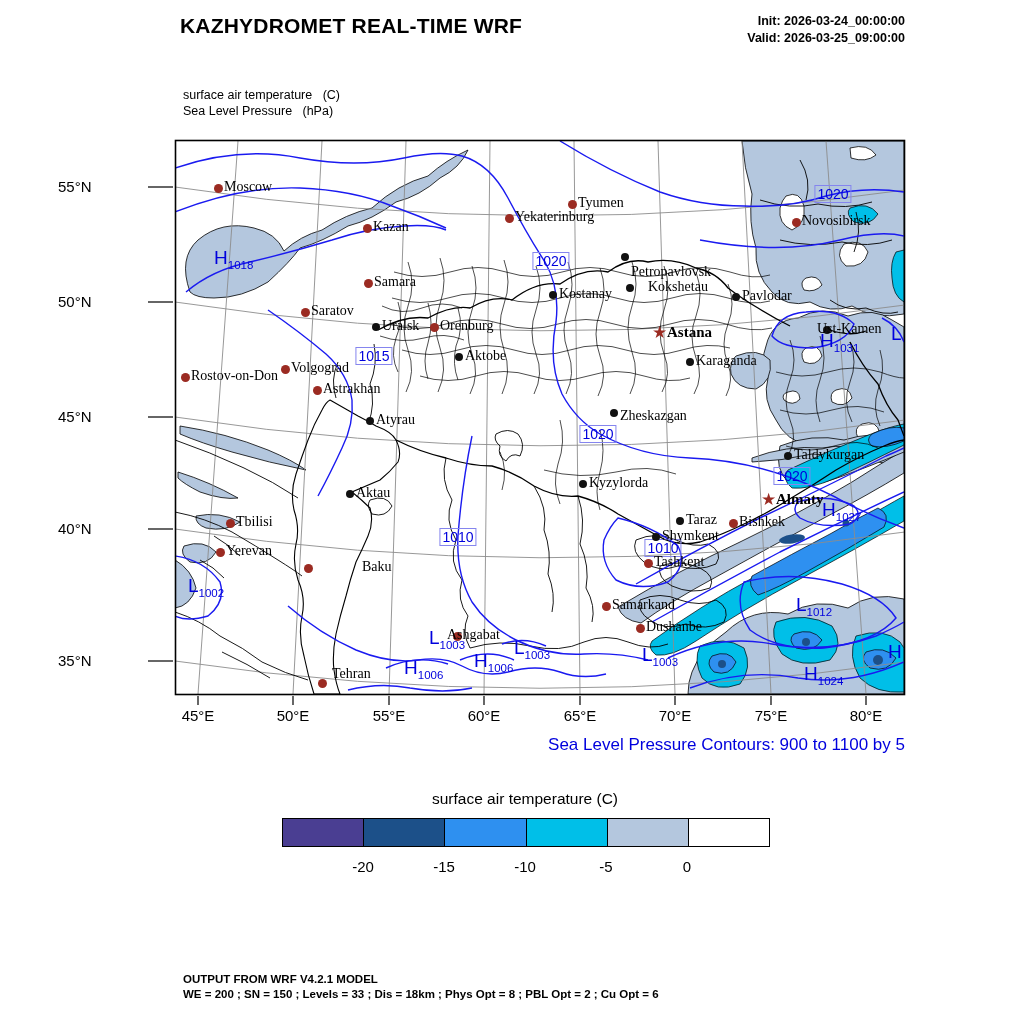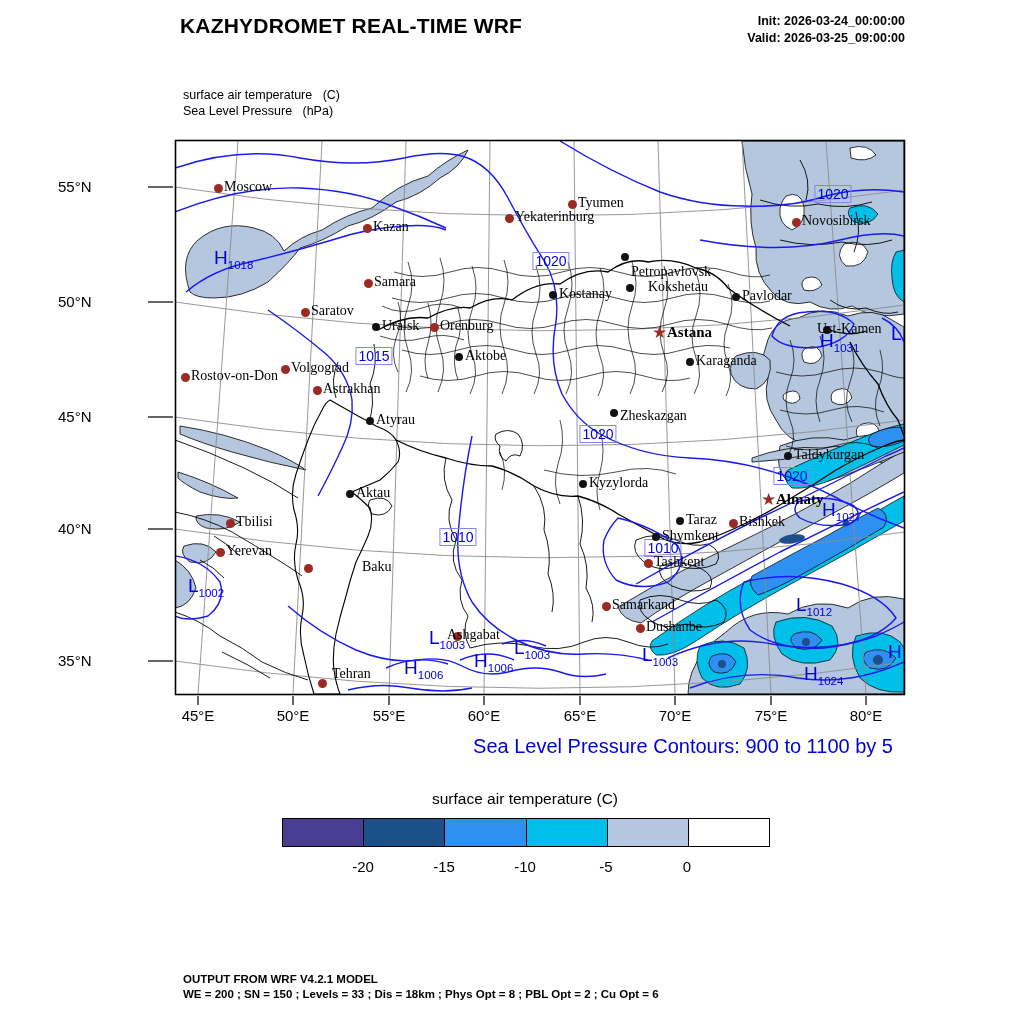--- a/index.html
+++ b/index.html
@@ -5,21 +5,21 @@
   html,body{margin:0;padding:0;background:#fff;}
   #page{position:relative;width:1024px;height:1024px;background:#fff;overflow:hidden;
         font-family:"Liberation Sans",sans-serif;color:#000;}
   #mapsvg{position:absolute;left:0;top:0;}
   .abs{position:absolute;}
   #title{left:180px;top:14px;font-size:21px;font-weight:bold;letter-spacing:.2px;}
   .initvalid{right:119px;font-size:12.5px;font-weight:bold;text-align:right;}
   #init{top:14px;} #valid{top:31px;}
   .varline{left:183px;font-size:12.5px;white-space:pre;}
   #var1{top:88px;} #var2{top:104px;}
-  #caption{right:131px;top:735px;font-size:20px;color:#0000dd;}
+  #caption{right:119px;top:735px;font-size:17px;color:#0000dd;}
   #cbtitle{left:282px;top:790px;width:486px;text-align:center;font-size:15.5px;}
   #cbar{left:282px;top:818px;width:486px;height:27px;border:1px solid #000;display:flex;}
   #cbar .seg{flex:1;border-right:1px solid #000;}
   #cbar .seg:last-child{border-right:none;}
   .cblab{position:absolute;top:858px;width:60px;text-align:center;font-size:15px;}
   .latlab{position:absolute;left:58px;width:76px;font-size:15px;}
   .lonlab{position:absolute;width:60px;text-align:center;font-size:15px;top:707px;}
   #footer1{left:183px;top:973px;font-size:11.5px;font-weight:bold;}
   #footer2{left:183px;top:988px;font-size:11.5px;font-weight:bold;}
   #overlay{position:absolute;left:175px;top:140px;width:730px;height:555px;overflow:hidden;}

